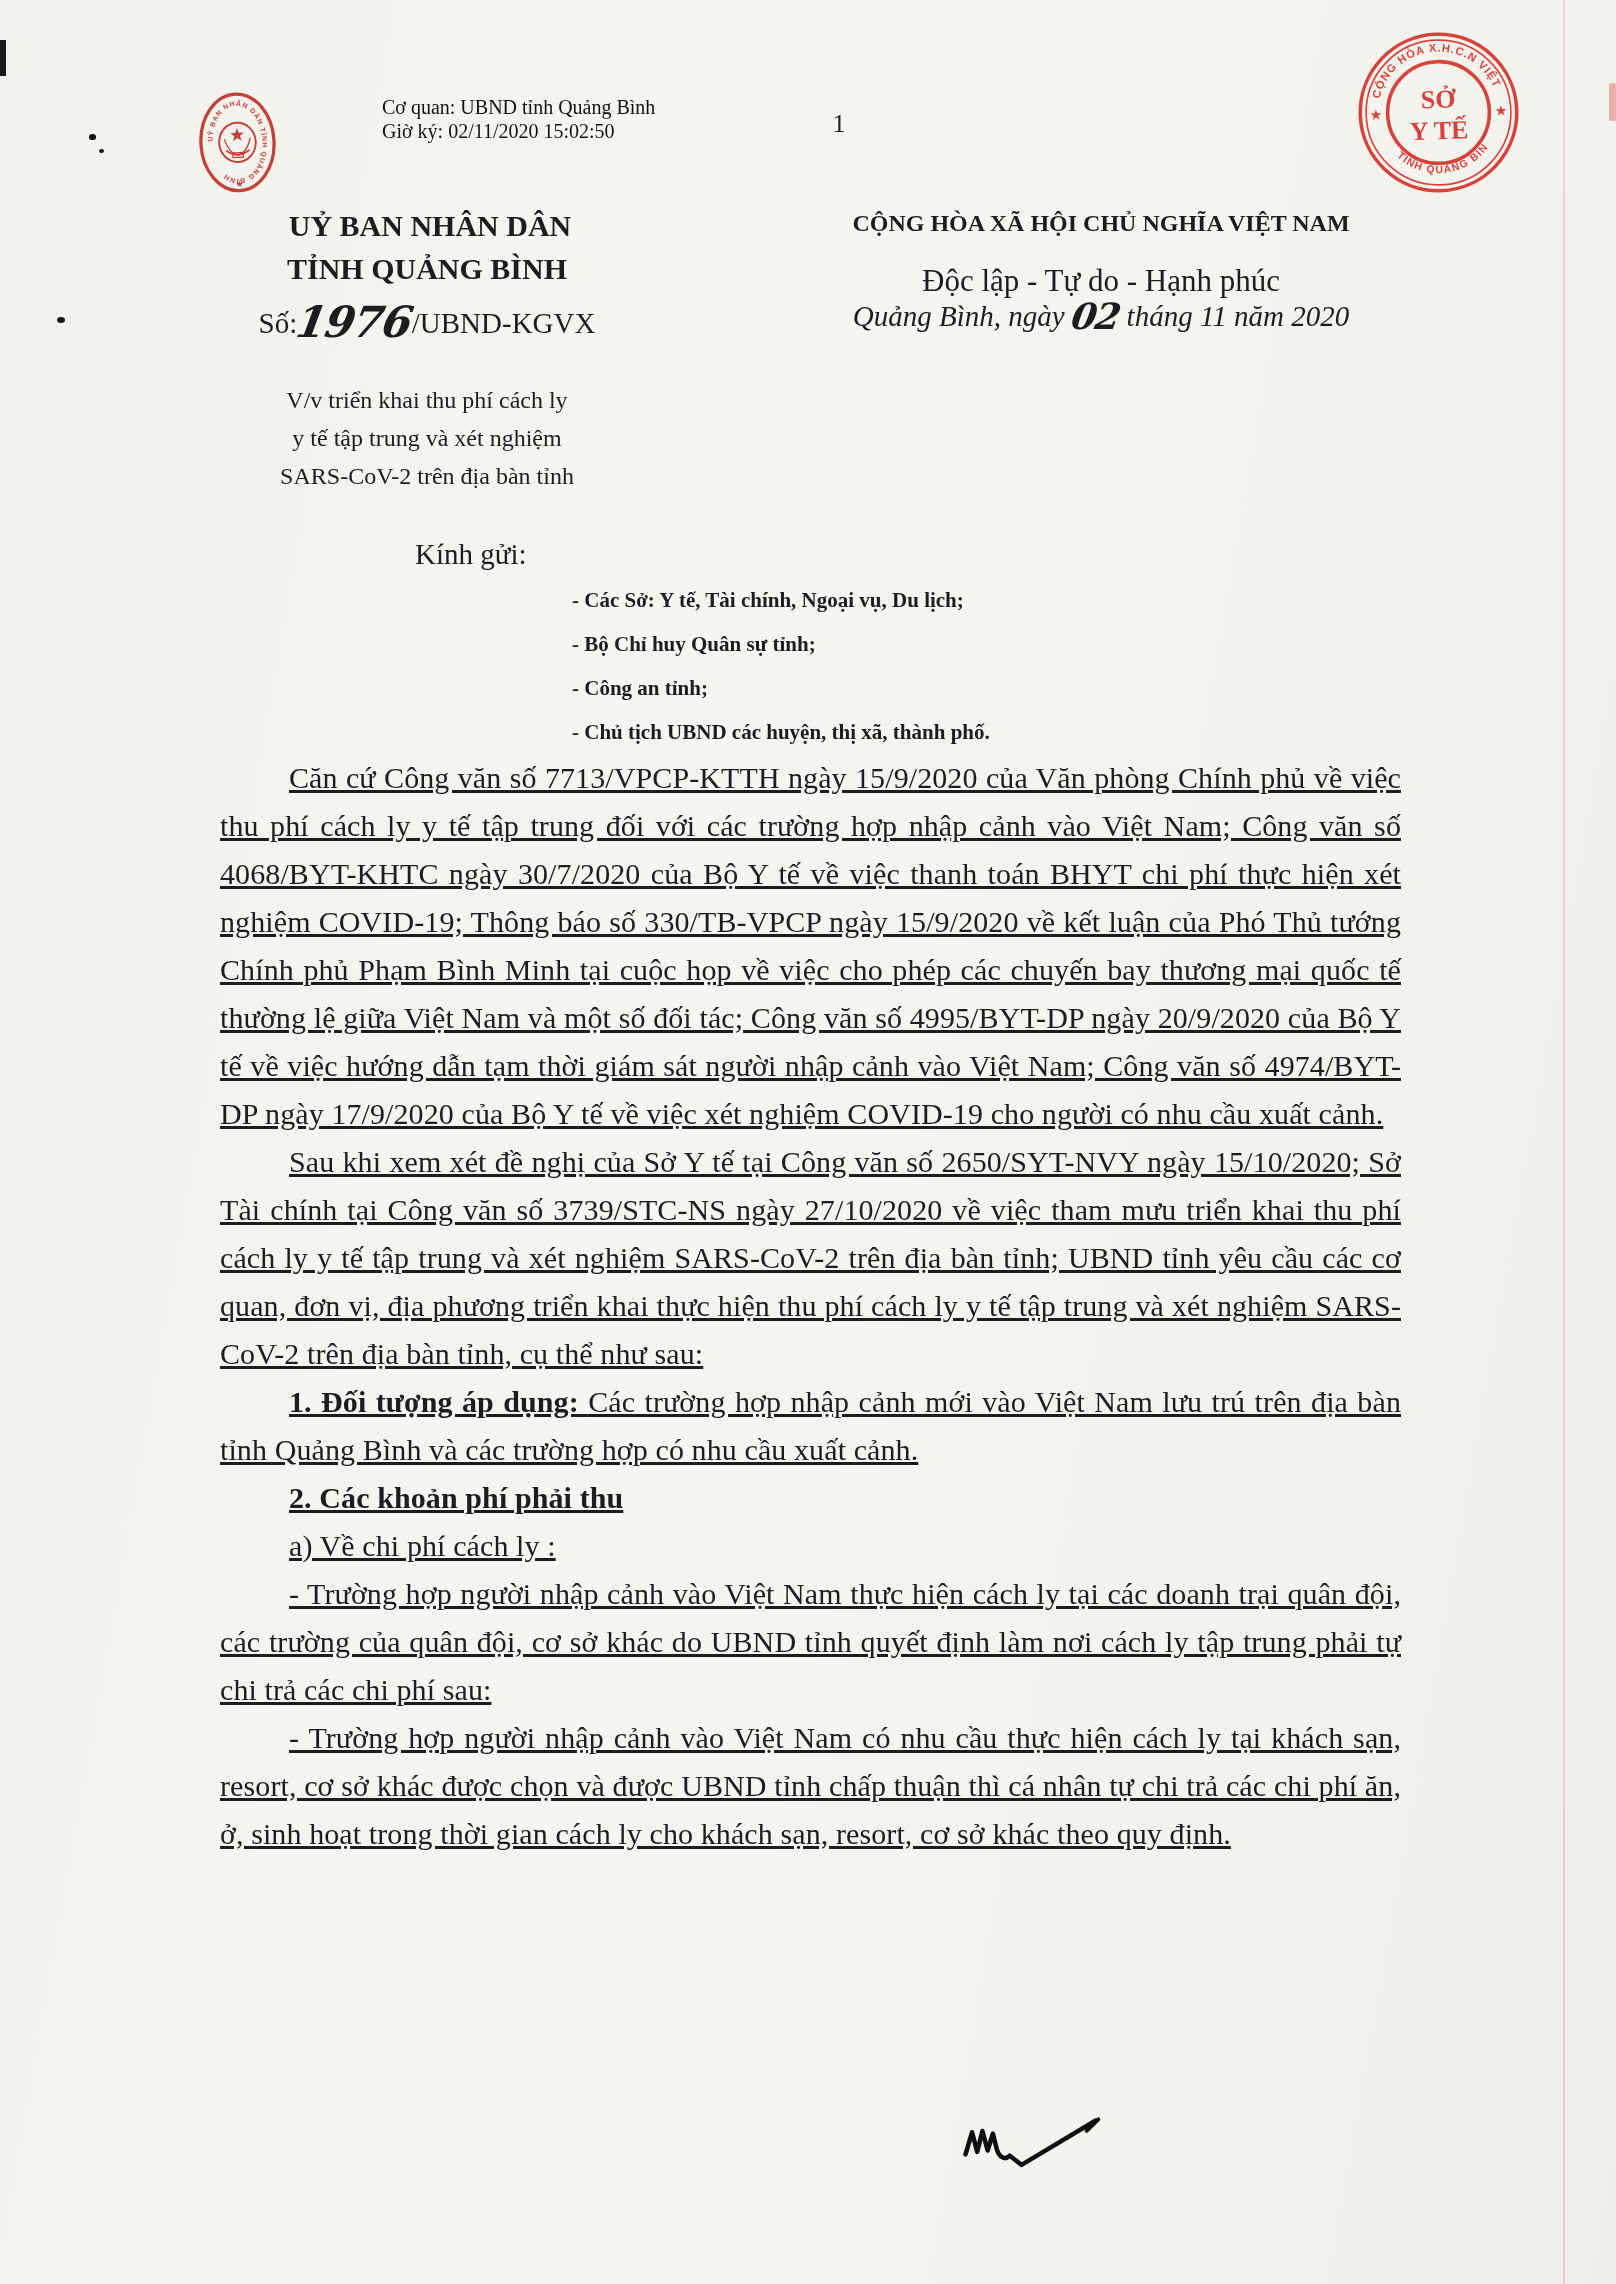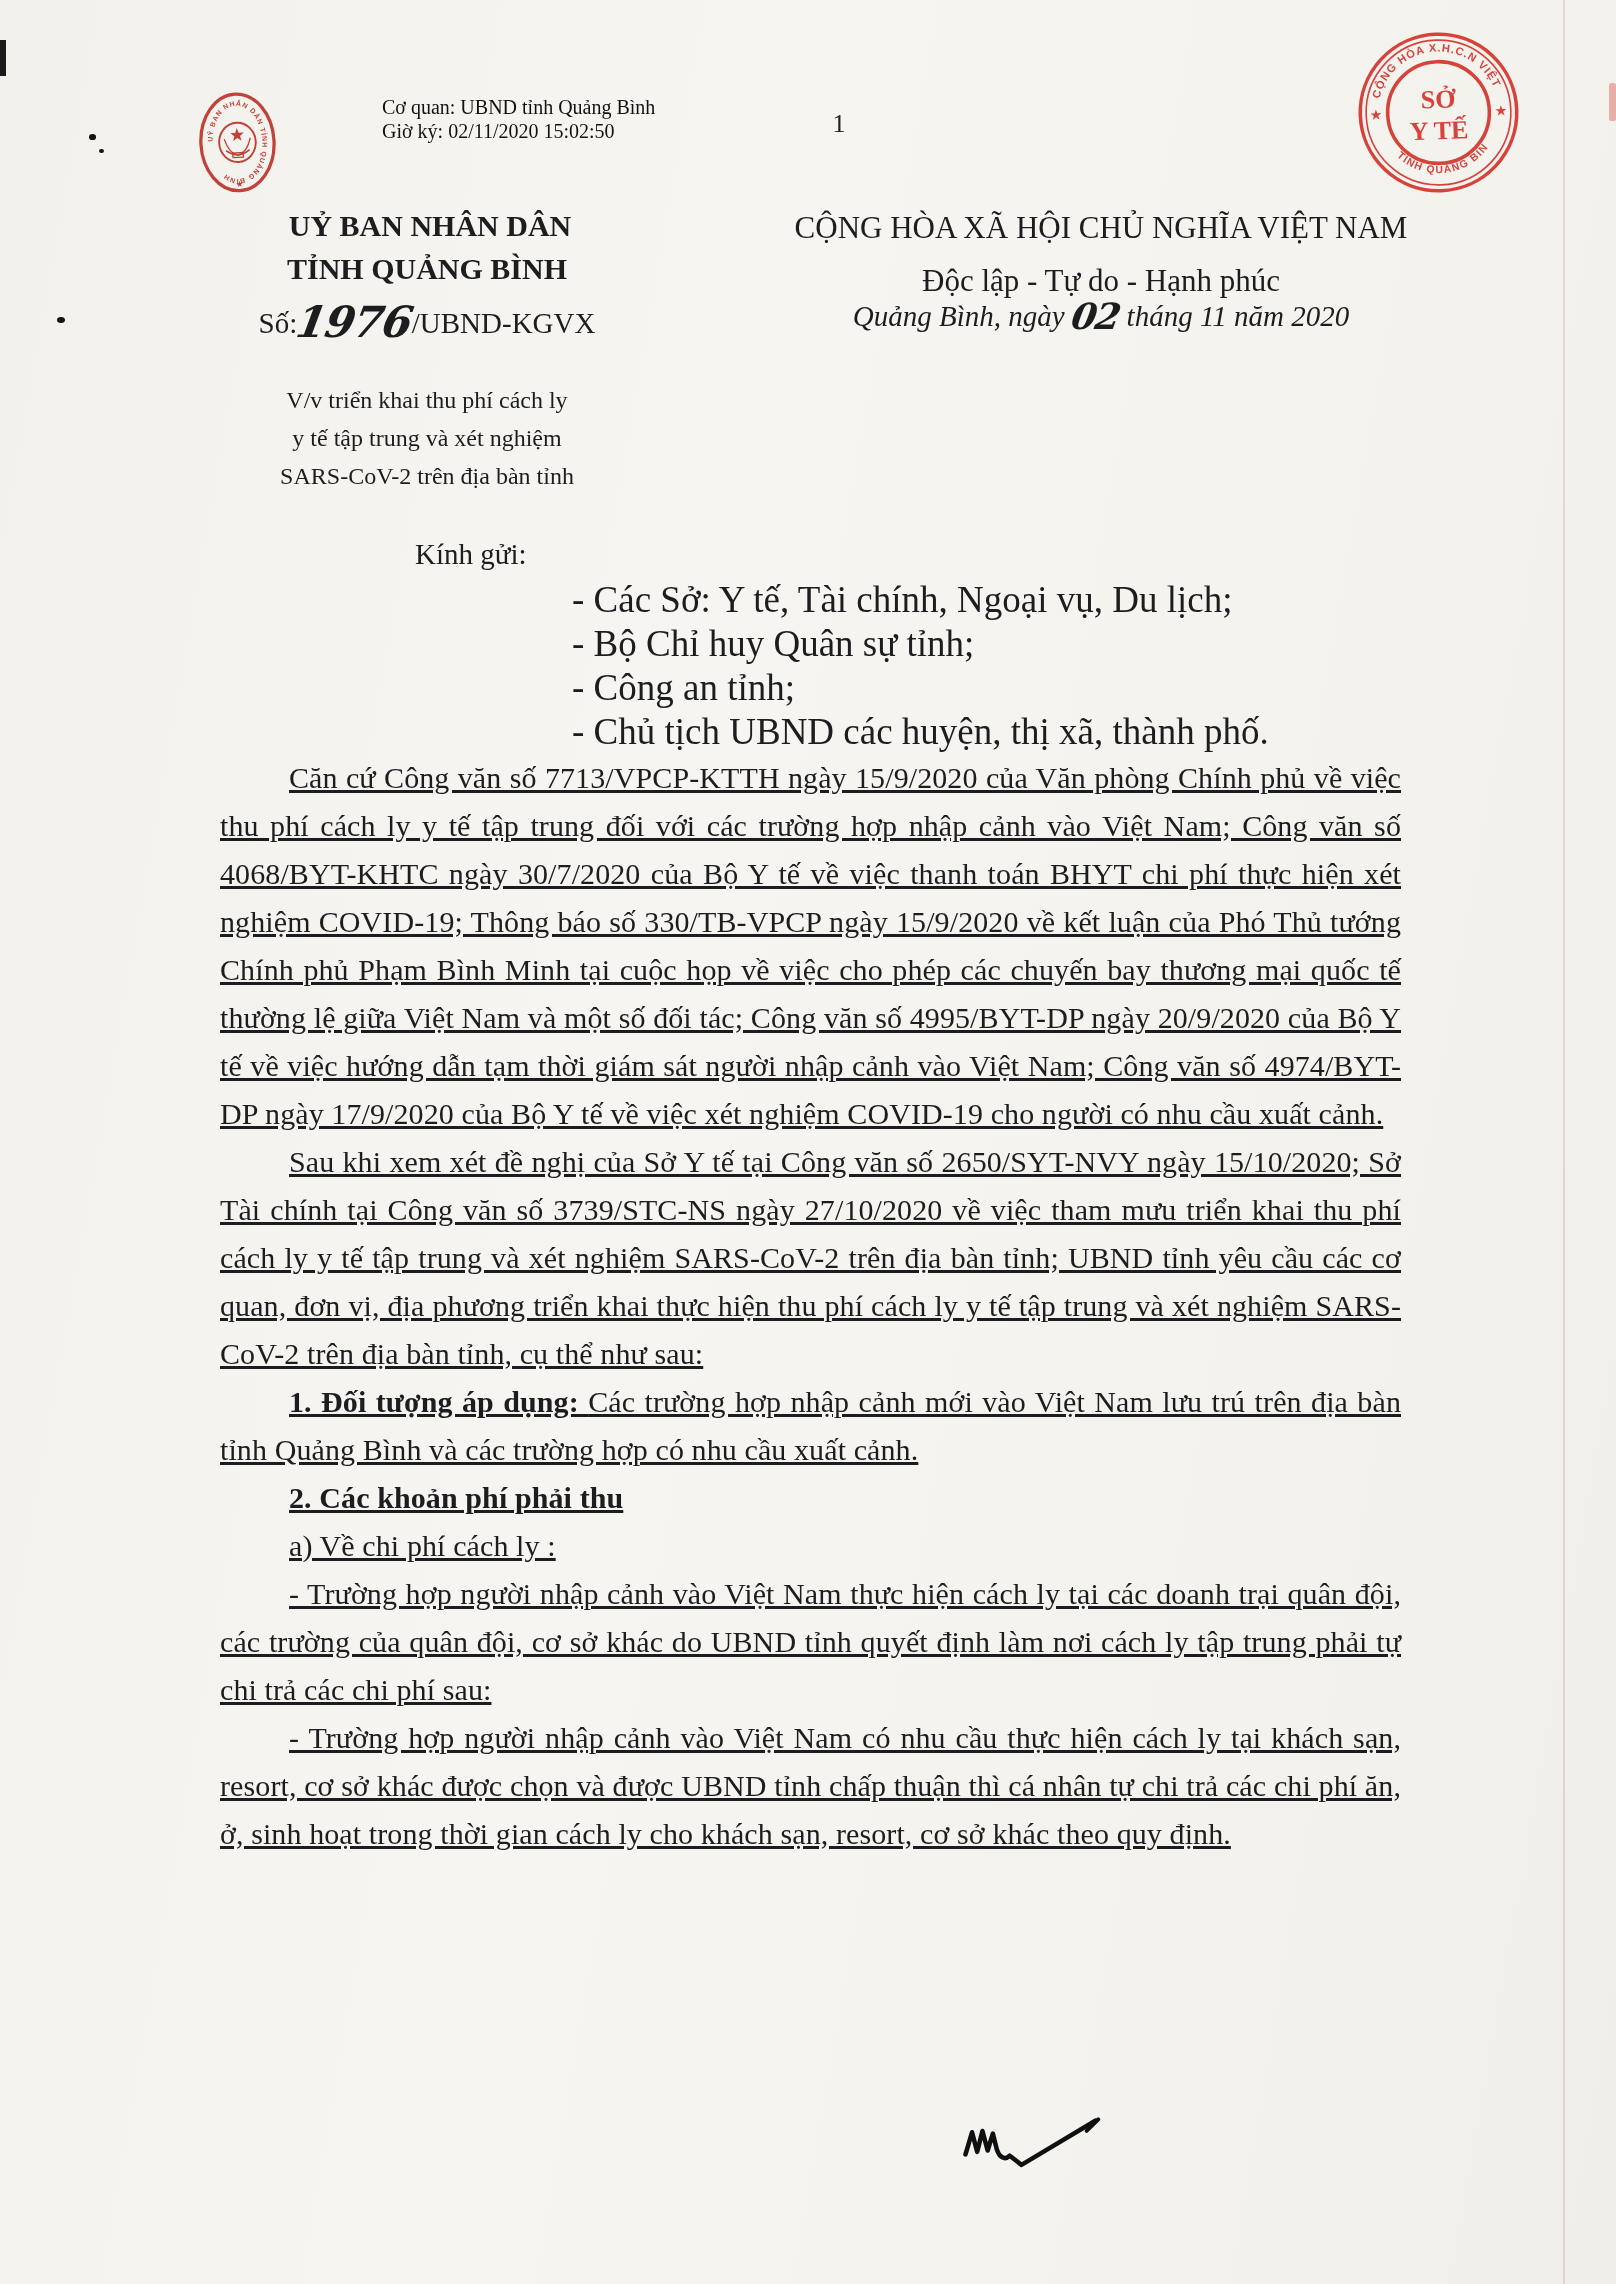--- a/index.html
+++ b/index.html
@@ -18,27 +18,27 @@
   .digital-sign{left:382px;top:95px;font-size:20px;line-height:24px;color:#121212;}
   .page-num{left:62px;right:0;top:109px;text-align:center;font-size:26px;color:#222;}
   
   .issuer1{left:140px;top:209px;width:580px;text-align:center;font-weight:bold;font-size:30px;}
   .issuer2{left:137px;top:252px;width:580px;text-align:center;font-weight:bold;font-size:30px;}
   .doc-no{left:137px;top:298px;width:580px;text-align:center;font-size:29px;line-height:48px;white-space:nowrap;}
   .hand{font-family:"DejaVu Serif",serif;font-style:italic;font-weight:bold;display:inline-block;transform:skewX(-10deg);}
   .hand-num{font-size:43px;vertical-align:-3.9px;letter-spacing:-1.3px;}
   .hand-day{font-size:36px;vertical-align:-2.6px;letter-spacing:-1.3px;}
   .subject{left:137px;top:381px;width:580px;text-align:center;font-size:24px;line-height:38px;}
-  .nat1{left:720px;top:210px;width:762px;text-align:center;font-weight:normal;font-size:31px;white-space:nowrap;}
+  .nat1{left:720px;top:210px;width:762px;text-align:center;font-weight:bold;font-size:24px;white-space:nowrap;}
   .nat2{left:720px;top:263px;width:762px;text-align:center;font-weight:normal;font-size:31px;}
   .dateline{left:720px;top:295px;width:762px;text-align:center;font-style:italic;font-size:29px;}
   
   .body-block{left:220px;top:538px;width:1181px;}
   .kg-label{margin-left:195px;font-size:29px;}
-  .recipients{margin-left:352px;margin-top:6.5px;font-size:37px;line-height:44px;}
+  .recipients{margin-left:352px;margin-top:6.5px;font-size:21px;line-height:44px;font-weight:bold;}
   .pars{font-size:30px;line-height:48px;text-align:justify;letter-spacing:0.1px;text-decoration:underline;}
   .par{margin:0;text-indent:69px;}
   .b{font-weight:bold;}
   
   .stamp{mix-blend-mode:multiply;opacity:.94;}
   .stamp-left{left:197px;top:90px;transform:rotate(-3deg);}
   .stamp-right{left:1357px;top:31px;transform:rotate(-2deg);}
   .sig-mark{left:959px;top:2114px;}
 </style>
 </head>

